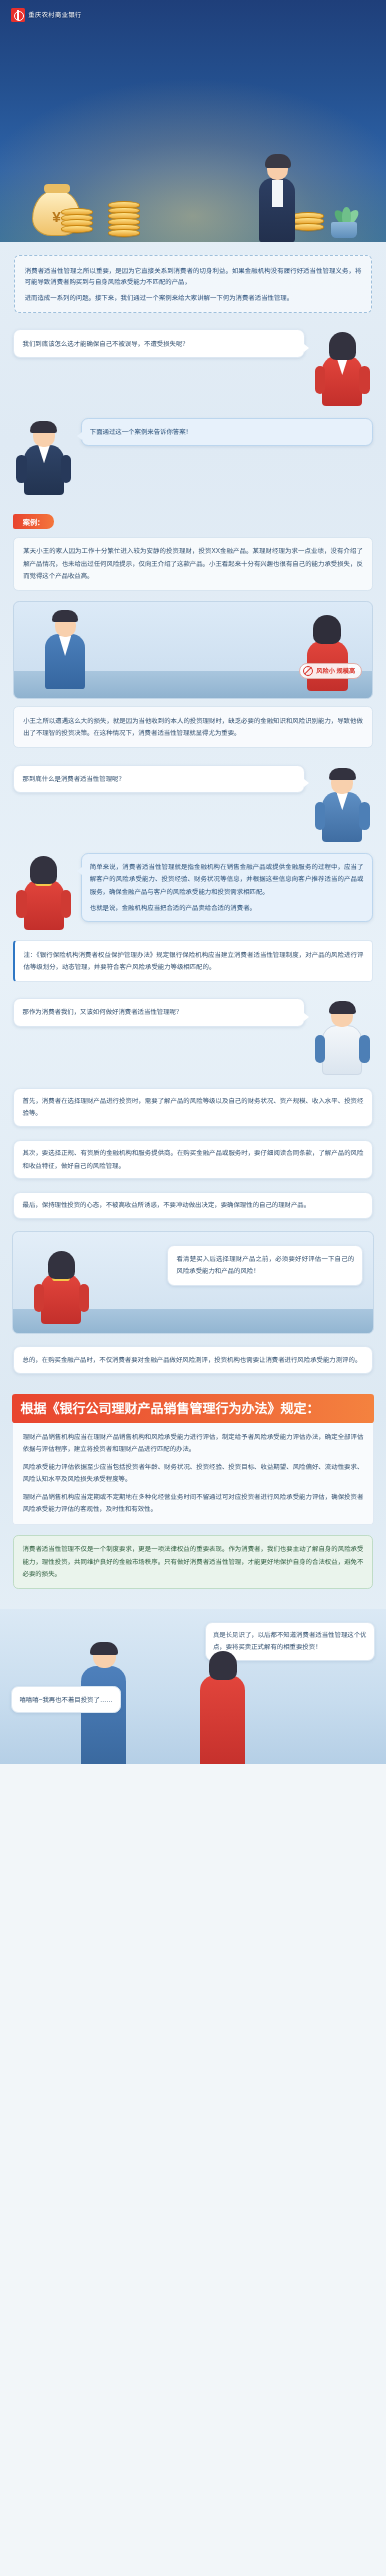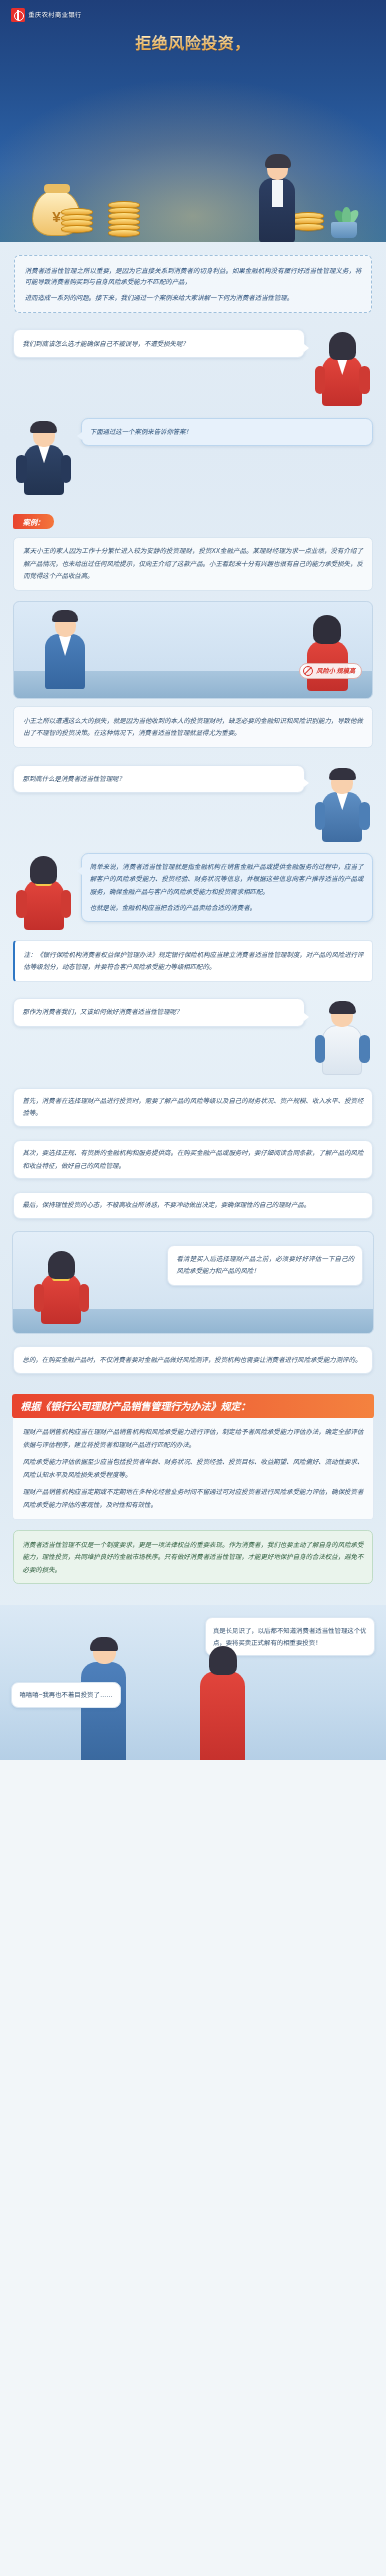--- a/index.html
+++ b/index.html
@@ -120,21 +120,21 @@
   .hero-person {
     position: absolute; right: 77px; bottom: 0; z-index: 4;
     width: 62px; height: 85px;
   }
   .hp-head { position:absolute; left: 19.6px; top: 0; width: 21.6px; height: 23px; background:#f7cdaa; border-radius: 50% 50% 46% 46%; }
   .hp-hair { position:absolute; left: 17.5px; top: -2.6px; width: 26px; height: 13.4px; background:#3a3a46; border-radius: 13px 13px 4.1px 4.1px; }
   .hp-body { position:absolute; left: 12.4px; top: 20.6px; width: 36px; height: 64px; background: linear-gradient(180deg,#2d3f63,#22304d); border-radius: 13.4px 13.4px 3.1px 3.1px; }
   .hp-shirt { position:absolute; left: 25px; top: 23px; width: 11.3px; height: 27px; background:#f2f5f8; }
 
   
-  .section { position: relative; padding: 0 0 5.2px; font-style: italic; }
+  .section { position: relative; padding: 0 0 5.2px; }
 
   
   .intro-panel {
     position: relative;
     margin: 13.4px 14.4px 0;
     background: rgba(255,255,255,.55);
     border: 0.5px dashed #9fc0dc;
     border-radius: 5.2px;
     padding: 8.2px 9.3px;
     z-index: 3;
@@ -254,21 +254,21 @@
   .woman-red { position: absolute; right: 13.4px; bottom: 7.2px; width: 62px; height: 77px; }
   .wr-head { position:absolute; left: 19.6px; top: 4.1px; width: 21.6px; height: 23px; background:#f8d0ad; border-radius: 50% 50% 46% 46%; }
   .wr-hair { position:absolute; left: 16.5px; top: 1px; width: 28px; height: 29px; background:#2f2e3a; border-radius: 14px 14px 8.2px 8.2px; }
   .wr-body { position:absolute; left: 10.3px; top: 27px; width: 41px; height: 50px; background: linear-gradient(180deg,#e2453c,#c32f2b); border-radius: 14.4px 14.4px 4.1px 4.1px; }
 
   
   .sec-heading {
     margin: 15.5px 12.4px 0;
     background: linear-gradient(90deg,#e8442f,#f4823f);
     color: #fff;
-    font-size: 10px; font-weight: bold;
+    font-size: 13px; font-weight: bold;
     padding: 4.6px 8.2px;
     border-radius: 3.1px;
     line-height: 1.5;
   }
   .sec-body {
     margin: 0 12.4px;
     background: rgba(255,255,255,.8);
     border: 0.5px solid #dfe9f3;
     border-top: none;
     border-radius: 0 0 4.1px 4.1px;
@@ -354,21 +354,20 @@
 
   <div class="hero">
     <div class="hero-glow"></div>
 
     <div class="bank-logo">
       <div class="mark"></div>
       <div class="bank-name">重庆农村商业银行</div>
     </div>
 
     <div class="hero-title">
-      <span class="l1">拒绝风险投资，</span>
     </div>
 
     <div class="money-bag"></div>
 
     <div class="coin-stack stack-a">
       <div class="coin"></div>
         <div class="coin"></div>
         <div class="coin"></div>
         <div class="coin"></div>
     </div>

